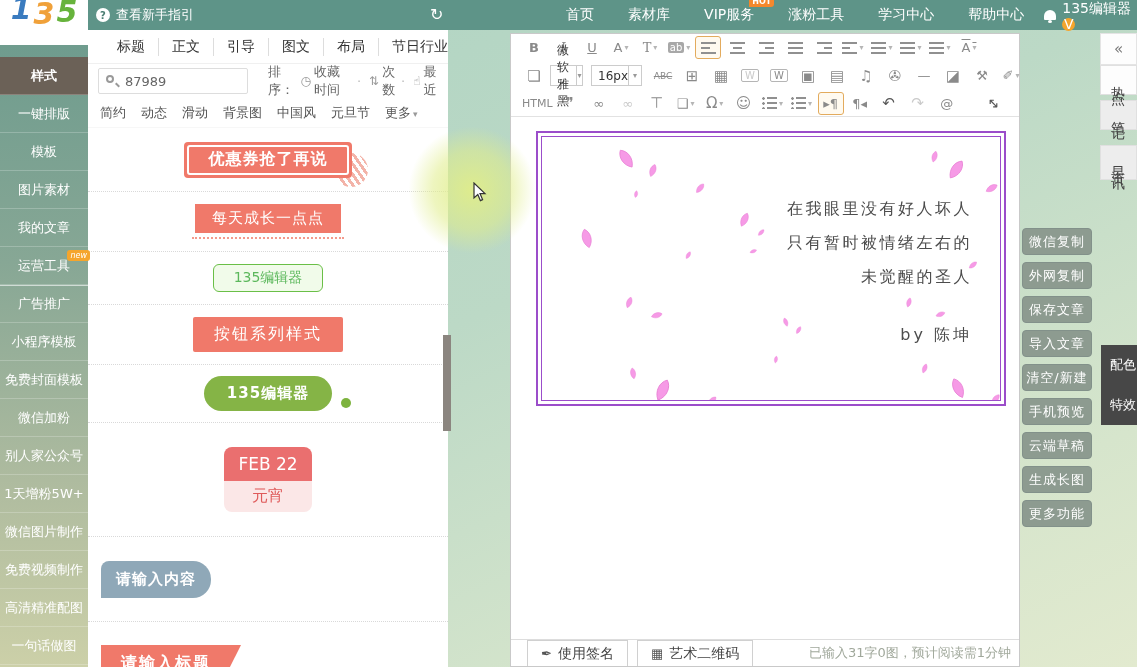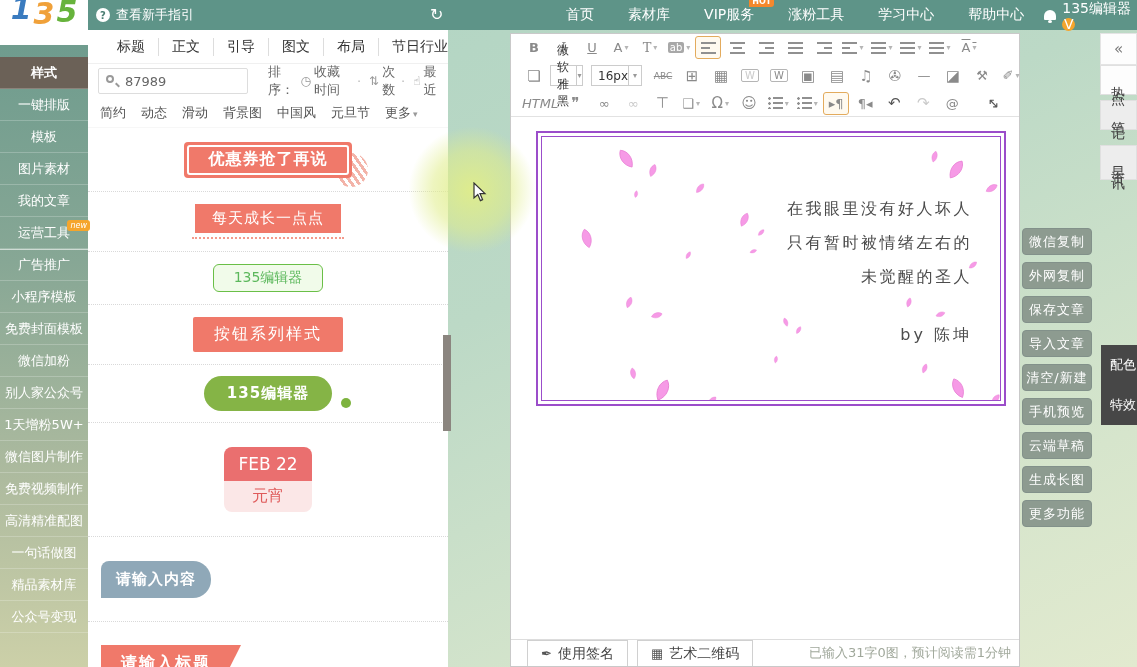--- a/index.html
+++ b/index.html
@@ -30,21 +30,21 @@
 
   
   .logo-box{position:absolute;left:0;top:0;width:88px;height:45px;background:#fff;z-index:4;
     display:flex;align-items:center;justify-content:center;gap:2px;font-weight:800;font-size:30px;font-style:italic;}
   .logo-box .c1{color:#3a7bbf;} .logo-box .c3{color:#f0a13a;} .logo-box .c5{color:#67b33c;}
 
   
   .sidebar{position:absolute;left:0;top:45px;width:88px;height:622px;
     background:linear-gradient(#6f9c8e 0%,#87a795 35%,#aebb9f 70%,#ccd0a8 100%);
     padding-top:12px;z-index:2;}
-  .side-item{height:32px;display:flex;align-items:center;justify-content:center;color:#fff;font-size:13px;
+  .side-item{height:38px;display:flex;align-items:center;justify-content:center;color:#fff;font-size:13px;
     border-bottom:1px solid rgba(255,255,255,.22);cursor:pointer;position:relative;white-space:nowrap;}
   .side-item.active{background:#6b6157;font-weight:bold;}
   .side-item.sep{border-top:1px solid rgba(255,255,255,.6);}
   .side-item .badge{position:absolute;right:-2px;top:3px;background:#f5a52c;color:#fff;font-size:8px;
     padding:1px 3px;border-radius:3px;font-style:italic;}
 
   
   .panel{position:absolute;left:88px;top:30px;width:360px;height:637px;background:#fff;z-index:1;}
   .p-tabs{display:flex;align-items:center;height:34px;padding:0 4px 0 16px;border-bottom:1px solid #f0f0f0;}
   .p-tab{font-size:14px;color:#333;cursor:pointer;padding:0 13px;white-space:nowrap;}
@@ -100,21 +100,21 @@
   .tbtn{display:inline-flex;align-items:center;justify-content:center;min-width:26px;height:23px;margin-right:3px;
     color:#8a8a8a;font-size:13px;border:1px solid transparent;border-radius:3px;cursor:pointer;white-space:nowrap;}
   .tbtn.on{border-color:#e3ab5d;background:#fffaf0;}
   .tbtn.dd::after{content:"▾";font-size:8px;color:#b5b5b5;margin-left:2px;}
   .tbtn.push{margin-left:auto;margin-right:2px;}
   .g-b{font-weight:bold;} .g-i{font-style:italic;font-family:"DejaVu Serif","Liberation Serif",serif;}
   .g-u{text-decoration:underline;}
   .g-serif{font-family:"DejaVu Serif","Liberation Serif",serif;}
   .g-hl .glyph{background:#a8a8a8;color:#fff;font-size:10px;padding:0 2px;border-radius:2px;}
   .g-strike{text-decoration:line-through;font-size:9px;letter-spacing:0;}
-  .g-lg{font-size:15px;} .g-tiny{font-size:13px;font-style:italic;} .g-dim{color:#cacaca;} .g-dark{color:#555;}
+  .g-lg{font-size:15px;} .g-tiny{font-size:11px;} .g-dim{color:#cacaca;} .g-dark{color:#555;}
   .g-box .glyph{border:1px solid #b5b5b5;border-radius:2px;font-size:10px;padding:0 3px;}
   .g-rot .glyph{display:inline-block;transform:rotate(45deg);font-size:14px;color:#555;}
   .g-Abar{text-decoration:overline;}
   .tbtn[class*="bars"]::before{content:"";display:inline-block;width:15px;height:12px;background-repeat:no-repeat;
     background-image:linear-gradient(#909090,#909090),linear-gradient(#909090,#909090),linear-gradient(#909090,#909090);
     background-size:15px 2px,9px 2px,15px 2px;background-position:0 0,0 5px,0 10px;}
   .tbtn.bars-center::before{background-position:0 0,3px 5px,0 10px;}
   .tbtn.bars-right::before{background-position:0 0,6px 5px,0 10px;}
   .tbtn.bars-justify::before{background-size:15px 2px,15px 2px,15px 2px;}
   .tbtn.bars-indent::before{background-size:15px 2px,8px 2px,15px 2px;background-position:0 0,7px 5px,0 10px;}

